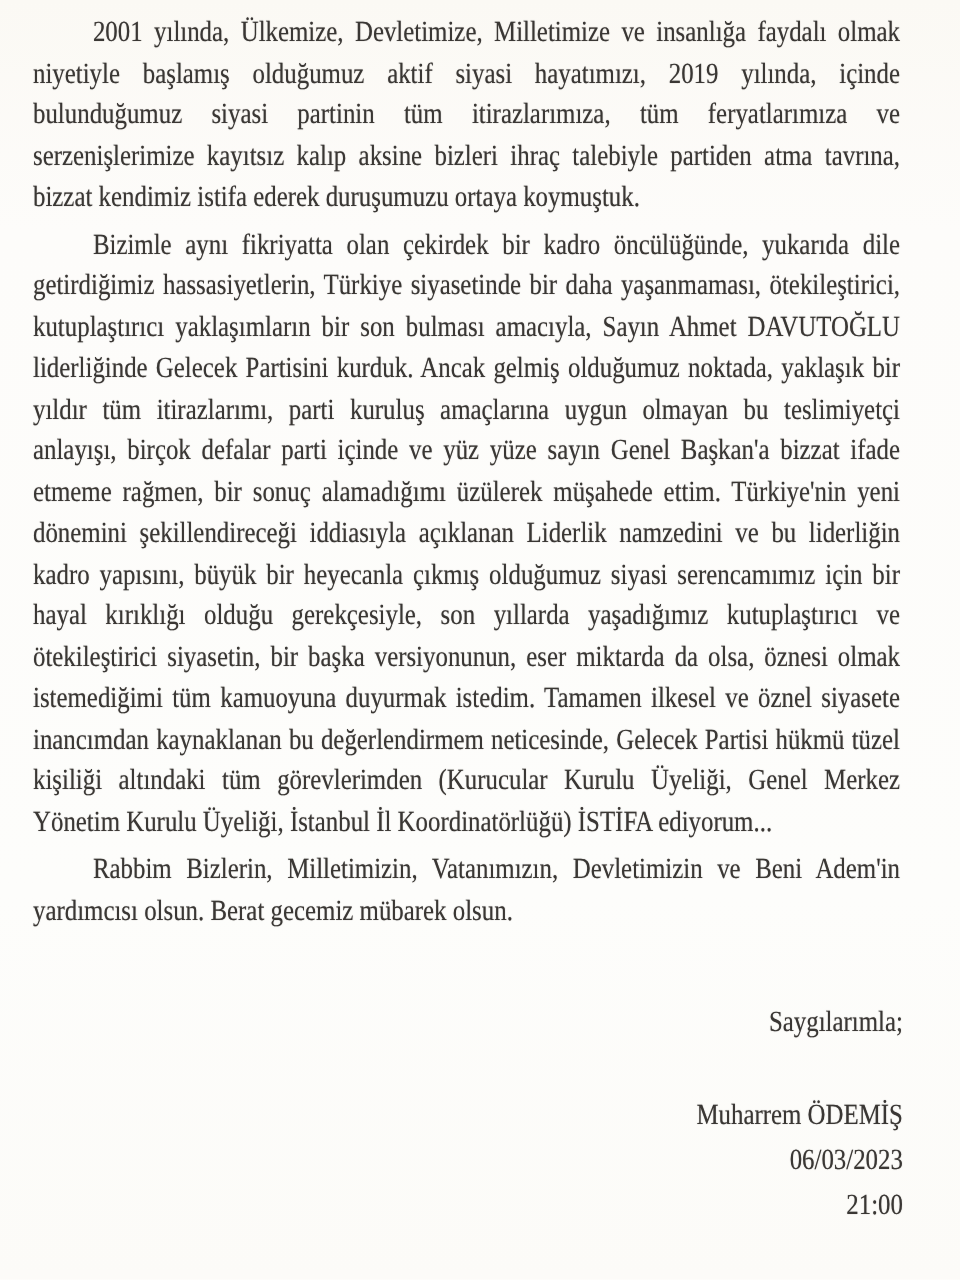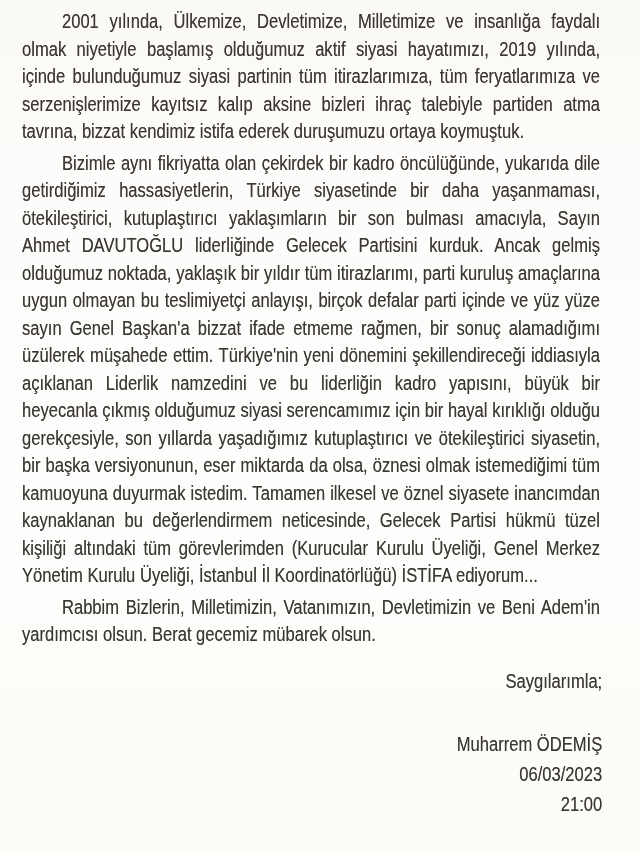--- a/index.html
+++ b/index.html
@@ -9,21 +9,21 @@
   }
   .page {
     position: relative;
     width: 640px;
     height: 853px;
     box-sizing: border-box;
     background: var(--page-bg, #fcfaf6);
     background-image: linear-gradient(180deg, #fbf9f4 0%, #fdfcfa 18%, #fdfdfb 70%, #fcfbf8 100%);
     overflow: hidden;
     padding: 8px 0 0 22px;
-    font-family: Liberation Sans, sans-serif;
+    font-family: Liberation Serif, serif;
     color: var(--text-color, #3a3734);
   }
   .content {
     width: 680px;
     transform: scaleX(0.85);
     transform-origin: top left;
     font-size: 19.5px;
     line-height: 27.5px;
     text-shadow: 0 0 0.7px rgba(58, 55, 52, 0.55);
   }

